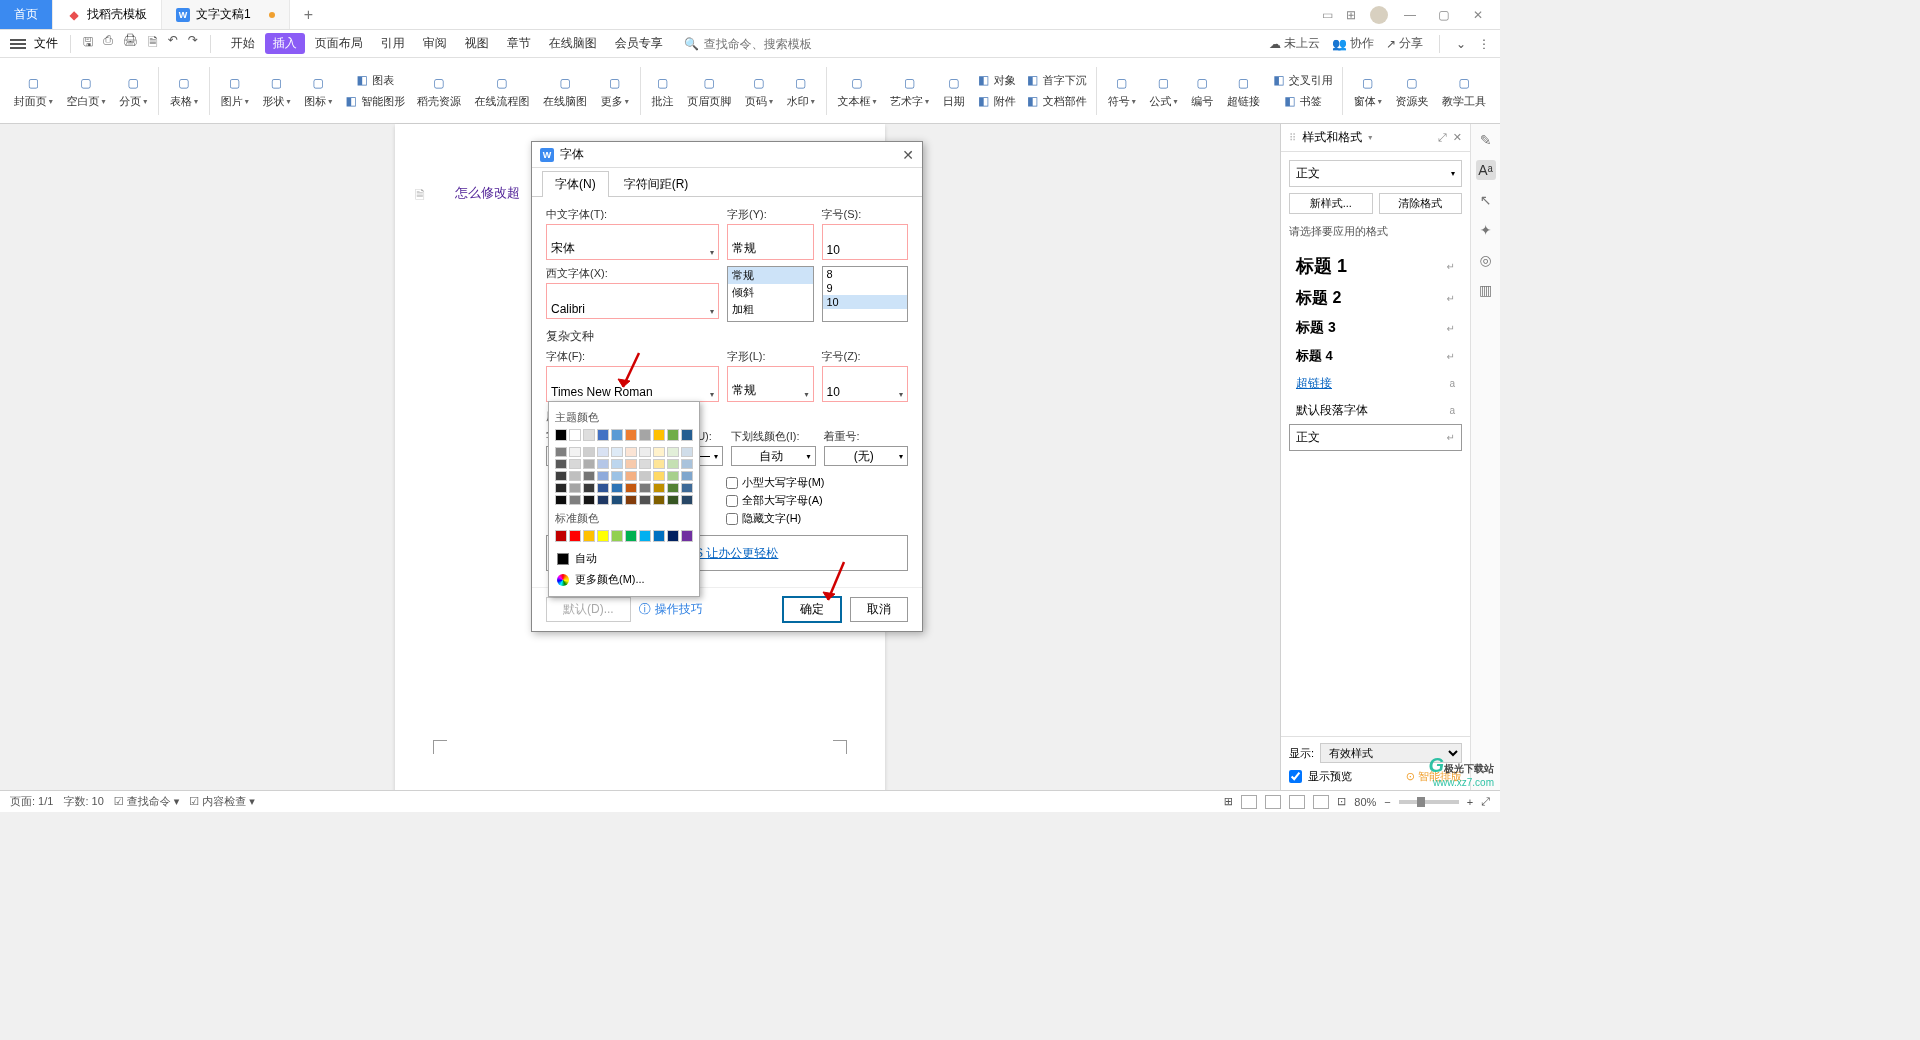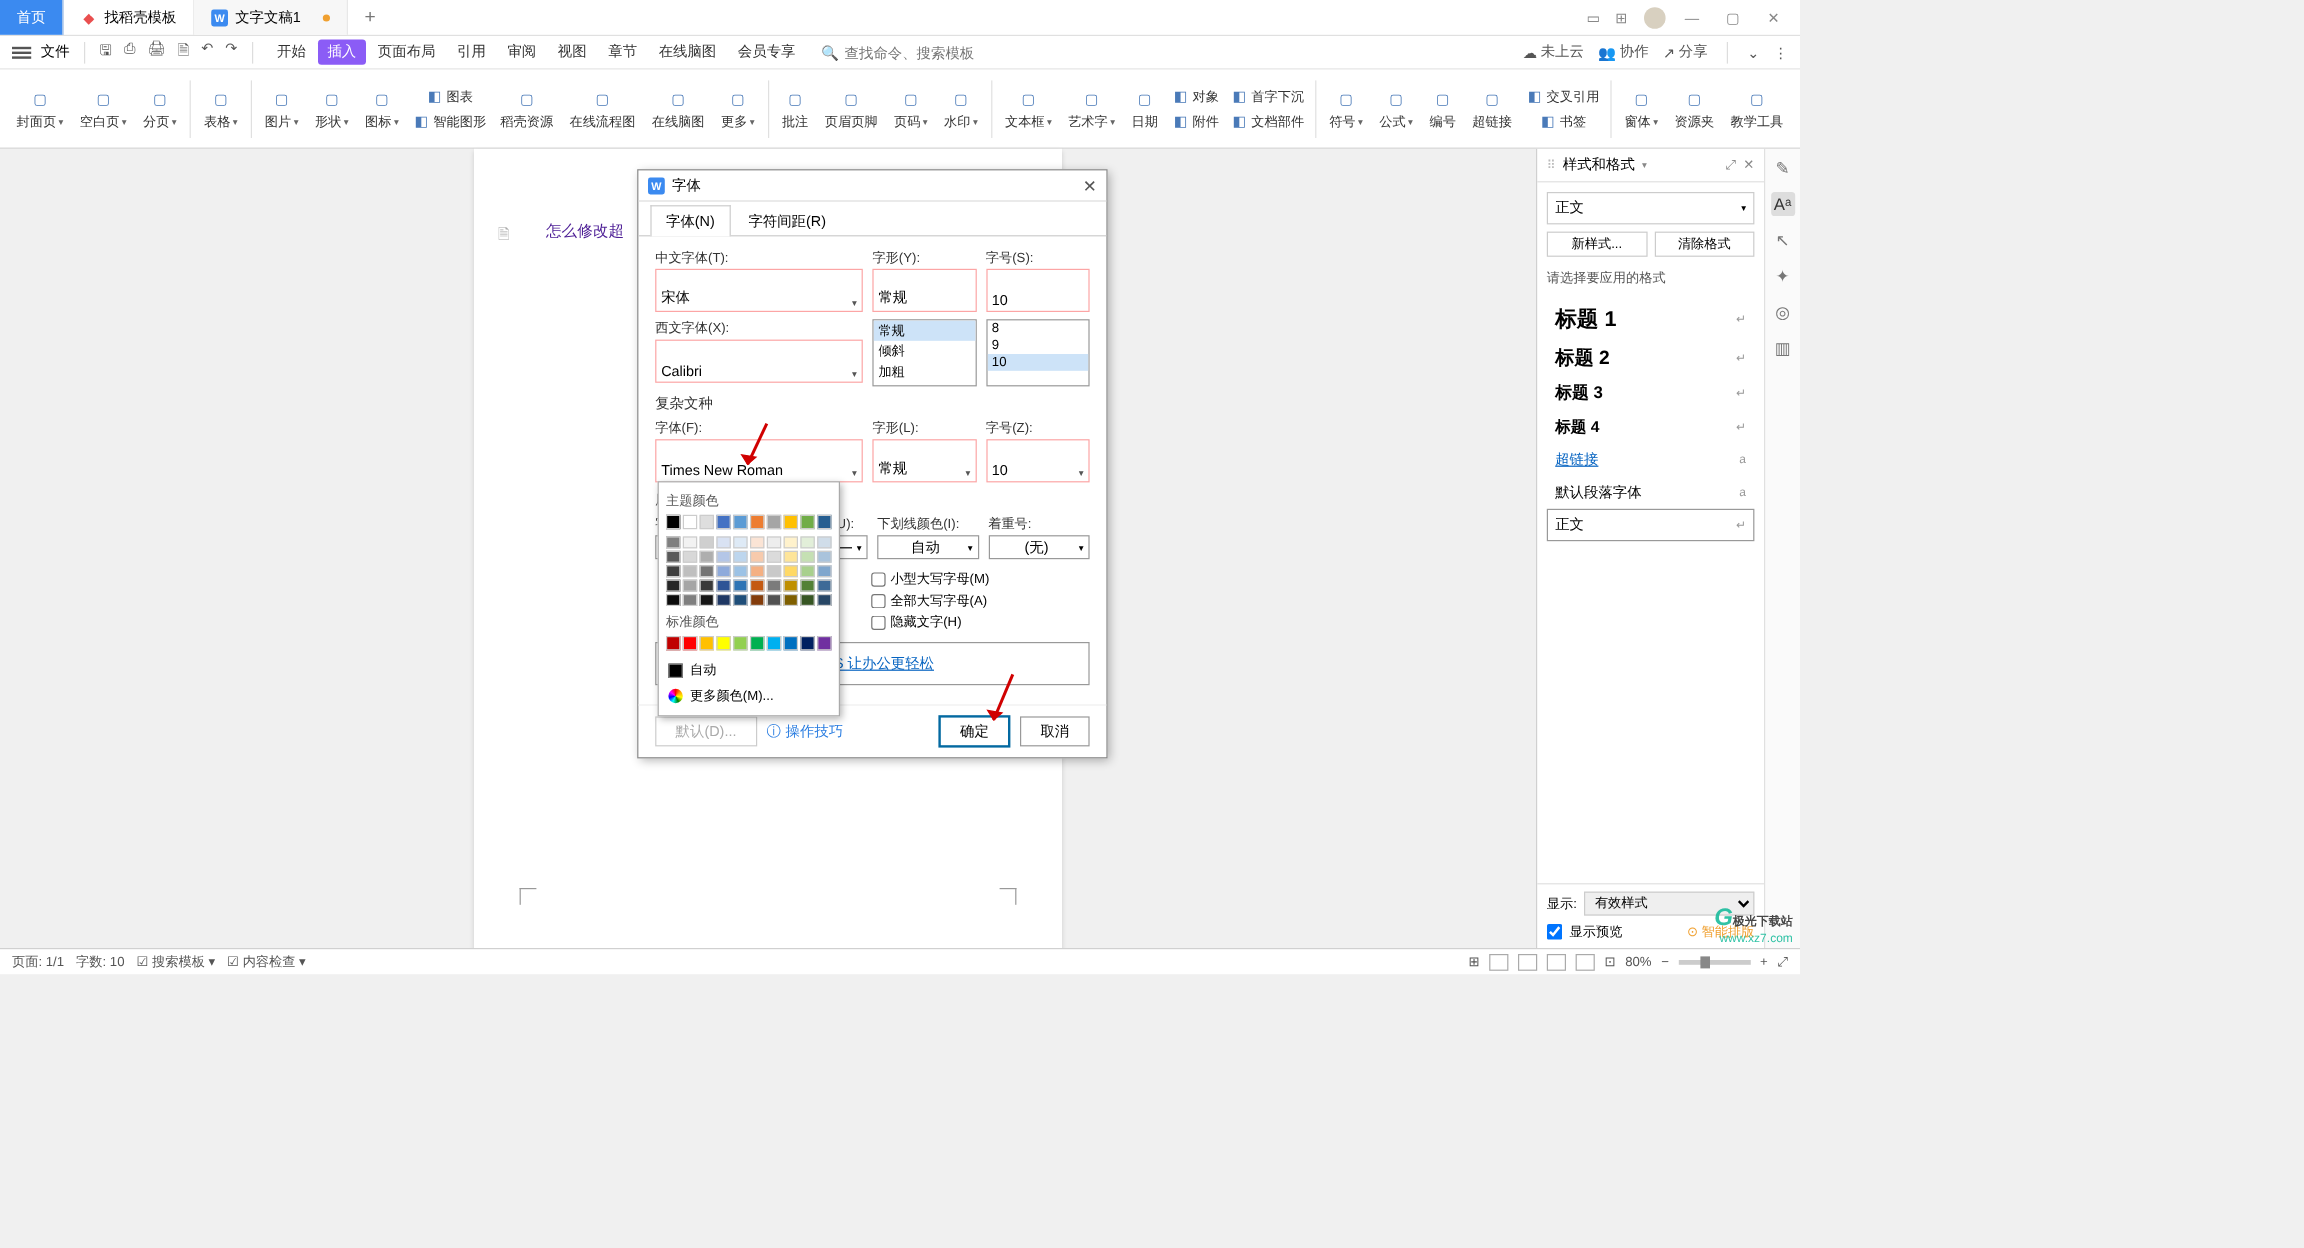--- a/index.html
+++ b/index.html
@@ -681,21 +681,21 @@
   <polygon points="8,36 3,28 15,30" class="arrow-red"></polygon>
 </svg>
 <svg class="arrow-anno" style="left:820px;top:560px" width="30" height="50">
   <line x1="24" y1="2" x2="8" y2="40" class="arrow-red" stroke-width="2.5"></line>
   <polygon points="8,40 3,32 15,34" class="arrow-red"></polygon>
 </svg>
 
 <div class="statusbar">
   <span>页面: 1/1</span>
   <span>字数: 10</span>
-  <span>☑ <span>搜索模板</span> ▾</span>
+  <span>☑ <span>查找命令</span> ▾</span>
   <span>☑ <span>内容检查</span> ▾</span>
   <div class="right">
     <span>⊞</span>
     <span class="view-btn"></span>
     <span class="view-btn"></span>
     <span class="view-btn"></span>
     <span class="view-btn"></span>
     <span>⊡</span>
     <span>80%</span>
     <span>−</span>

